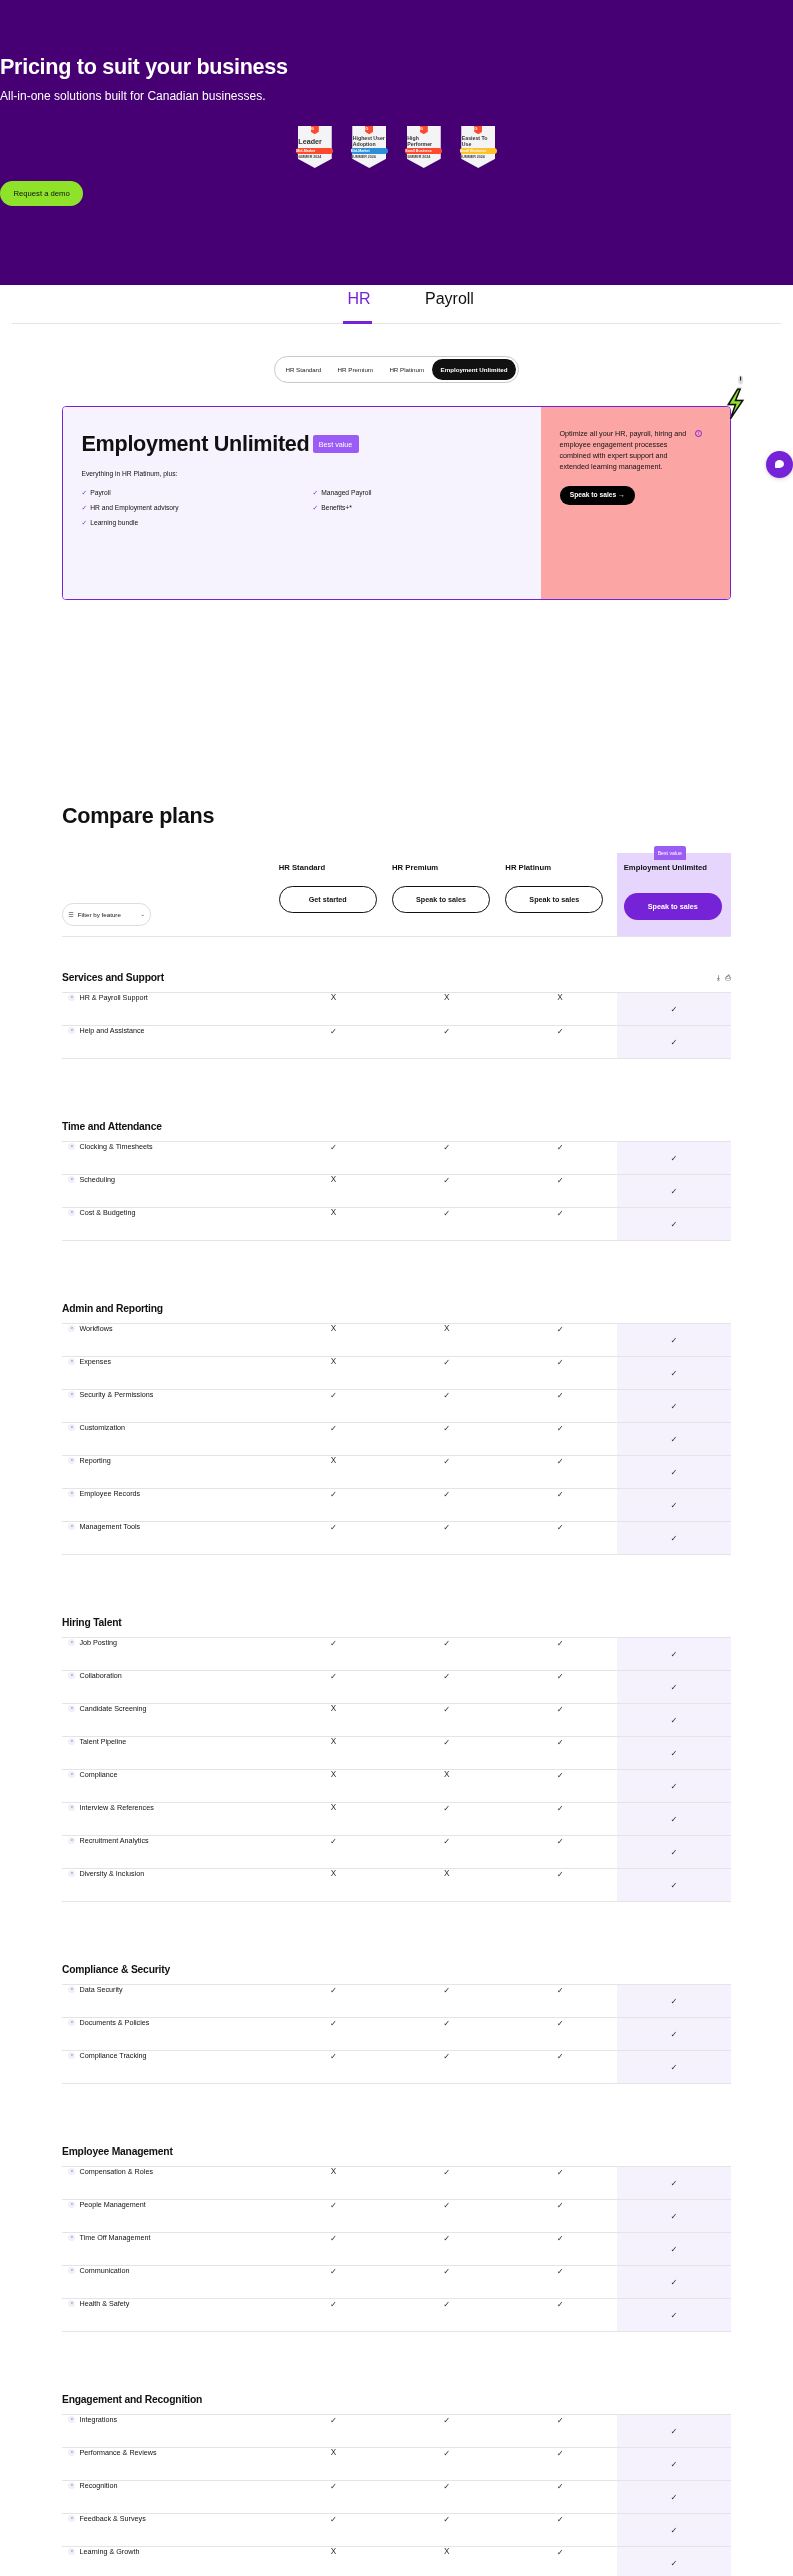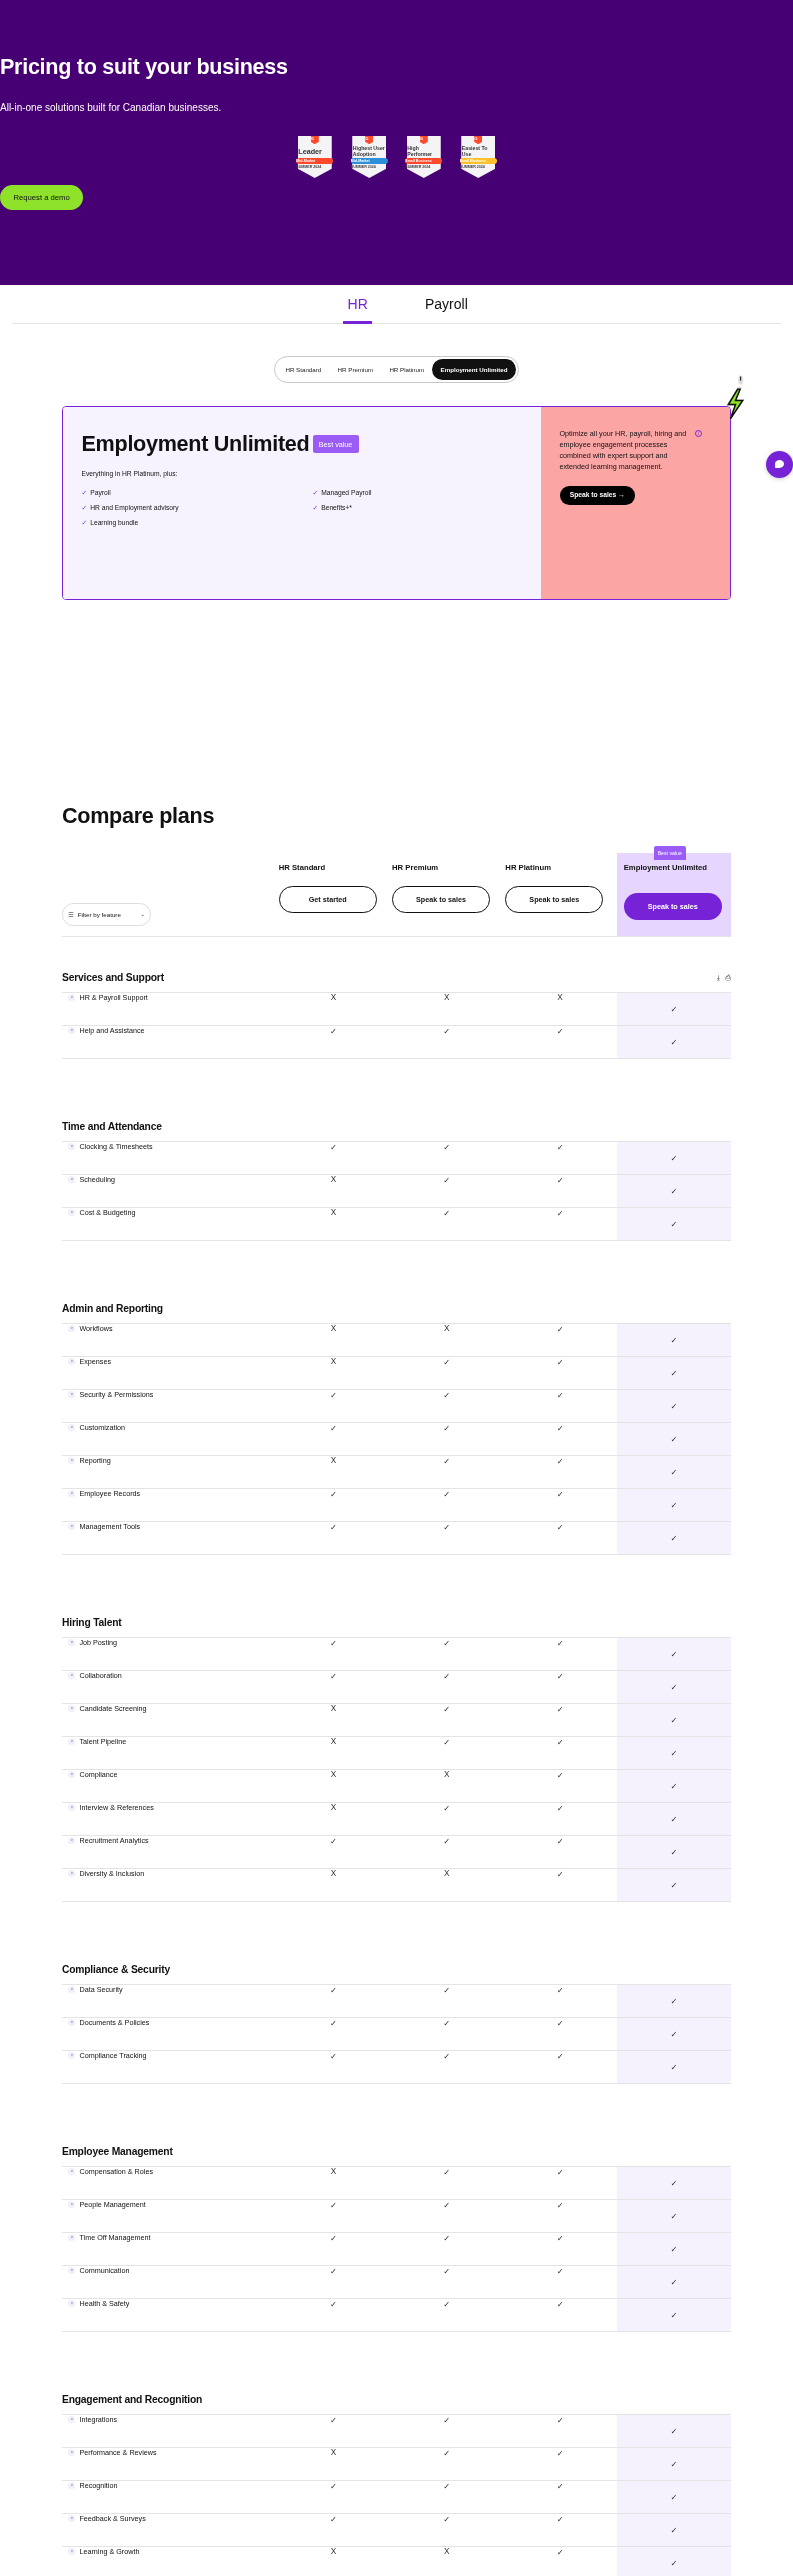--- a/index.html
+++ b/index.html
@@ -1,31 +1,31 @@
 <!DOCTYPE html>
 <html style="font-size:8.2px"><head>
 <meta charset="utf-8">
 <style>
   * { box-sizing: border-box; margin: 0; padding: 0; }
   body { width: 793px; background: #ffffff; font-family: "Liberation Sans", sans-serif; color: #111; position: relative; }
   .hero { height: 285px; background: #460073; text-align: left; padding-top: 54px; color: #fff; }
   .hero h1 { font-size: 21.6px; font-weight: 700; letter-spacing: -0.3px; }
-  .hero p { font-size: 10px; margin-top: 22px; }
+  .hero p { font-size: 12px; margin-top: 9px; }
   .badges { display: flex; justify-content: center; gap: 17.5px; margin-top: 23px; }
   .badge { width: 37px; height: 42px; position: relative; }
   .badge .body { position: absolute; left: 1.5px; right: 1.5px; top: 0; height: 42px; background: #f4f4f6; clip-path: polygon(0 0,100% 0,100% 78%,50% 100%,0 78%); }
   .badge .g2 { position: absolute; left: 14.4px; top: 0; width: 8.2px; height: 8.2px; background: #ff492c; clip-path: polygon(0 0,100% 0,100% 70%,50% 100%,0 70%); color:#fff; font-size:4.1px; font-weight:700; line-height:6.2px; }
   .badge .title { position: absolute; top: 10.3px; left: 0; right: 0; color: #333; font-weight: 700; font-size: 5.2px; line-height: 5.7px; padding: 0 2.1px; }
   .badge .title.big { font-size: 7.2px; top: 13.4px; }
   .badge .ribbon { position: absolute; top: 21.6px; left: 0; right: 0; height: 6.2px; color: #fff; font-size: 3.6px; line-height: 6.2px; border-radius: 3.1px; font-weight: 700; }
   .badge .season { position: absolute; top: 29px; left: 0; right: 0; color: #444; font-size: 3.6px; font-weight: 700; line-height: 4.1px; }
-  .demo-btn { display: inline-block; margin-top: 7px; background: #8ee22a; color: #111; font-size: 7.7px; border-radius: 12.4px; padding: 0 13.4px; height: 25px; line-height: 25px; border: none; }
+  .demo-btn { display: inline-block; margin-top: 13px; background: #8ee22a; color: #111; font-size: 7.7px; border-radius: 12.4px; padding: 0 13.4px; height: 25px; line-height: 25px; border: none; }
 
   .tabs { display: flex; justify-content: center; gap: 57px; height: 39px; border-bottom: 0.5px solid #e4e4e4; margin: 0 12.4px; position: relative; }
-  .tab { font-size: 14px; padding-top: 11px; position: relative; width: 20.6px; text-align: center; }
+  .tab { font-size: 16px; padding-top: 5px; position: relative; width: 20.6px; text-align: center; }
   .tab.active { color: #7622d7; }
   .tab.active::after { content: ""; position: absolute; left: -4.1px; right: -4.1px; bottom: -0.5px; height: 2.1px; background: #7622d7; }
   .switch-wrap { display: flex; justify-content: center; margin-top: 32px; }
   .switch-pill { display: flex; align-items: center; border: 0.5px solid #c8c8c8; border-radius: 13.4px; padding: 2.1px; height: 27px; }
   .switch-pill .opt { font-size: 6.2px; padding: 0 8.2px; height: 21.6px; line-height: 21.6px; border-radius: 11.3px; color:#222; }
   .switch-pill .opt.active { background: #111; color: #fff; font-weight: 700; }
 
   .plan-card { position: relative; margin: 23px auto 0; width: 669px; height: 194px; border: 1.5px solid #7622d7; border-radius: 4.1px; display: flex; overflow: visible; }
   .plan-left { width: 478px; background: #f7f3fe; padding: 24px 18.5px; border-radius: 3.1px 0 0 3.1px; }
   .plan-right { flex: 1; background: #fca5a5; padding: 20.6px 18.5px; border-radius: 0 3.1px 3.1px 0; position: relative; }

